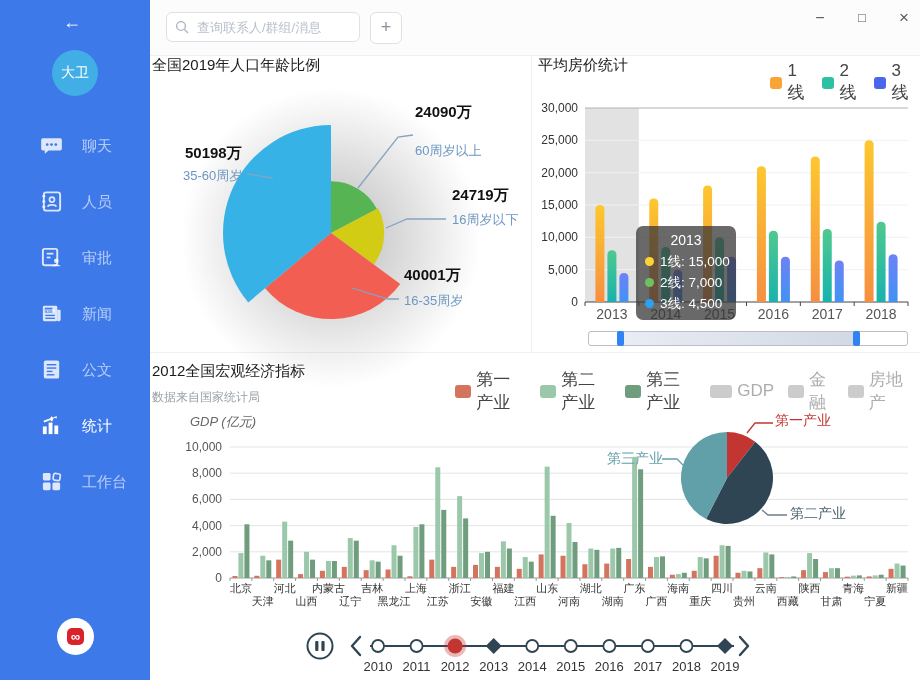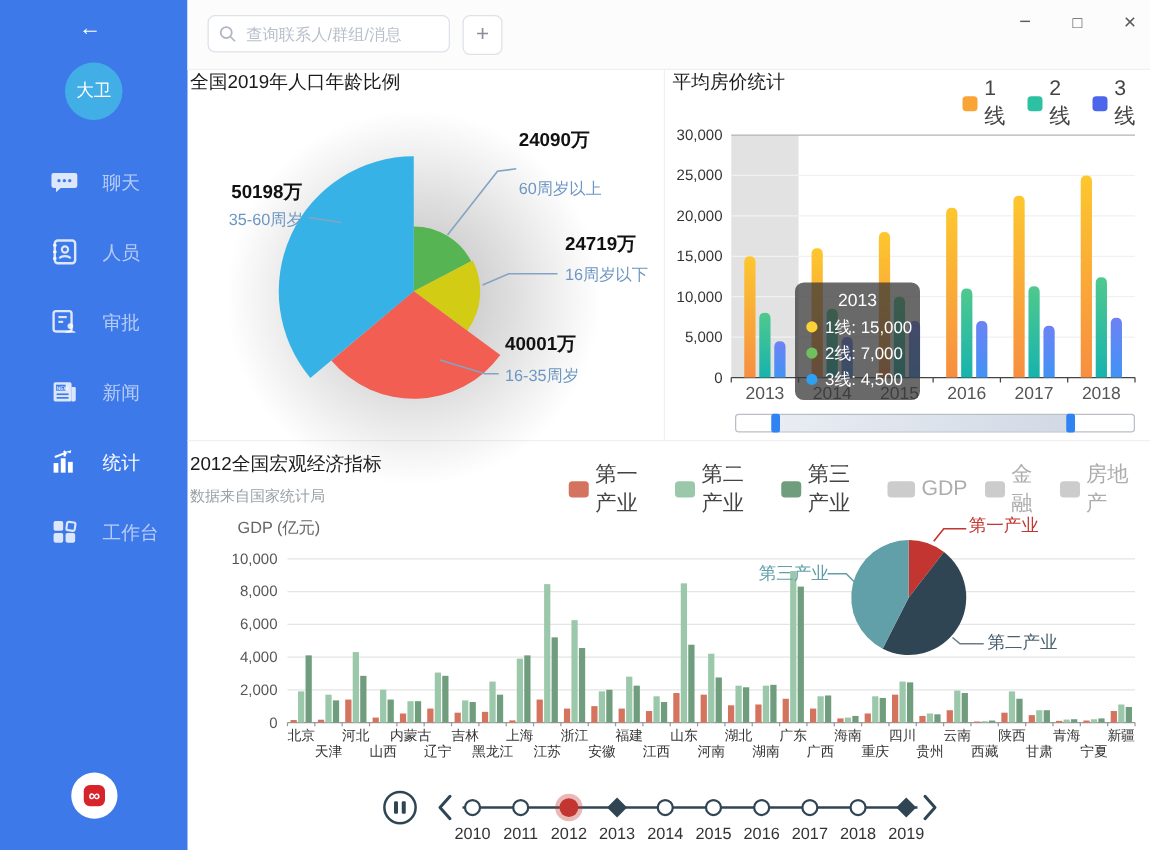--- a/index.html
+++ b/index.html
@@ -116,20 +116,32 @@
           <svg width="23" height="23" viewBox="0 0 24 24" style="position:static">
             <rect x="3" y="4" width="15" height="16" rx="1.5" fill="currentColor"></rect>
             <rect x="5" y="6" width="8" height="5" fill="#3e79ea"></rect>
             <text x="5.4" y="10.3" font-size="4.4" fill="currentColor" font-weight="bold">NEW</text>
             <line x1="5.5" y1="14" x2="15.5" y2="14" stroke="#3e79ea" stroke-width="1.4"></line>
             <line x1="5.5" y1="17" x2="15.5" y2="17" stroke="#3e79ea" stroke-width="1.4"></line>
             <path d="M18 8h2.5a1 1 0 0 1 1 1v9.5a1.5 1.5 0 0 1-1.5 1.5H18z" fill="currentColor"></path>
           </svg>
         </span>
         <span>新闻</span>
+      </div>
+      <div class="nav-item">
+        <span class="ic">
+          <svg width="23" height="23" viewBox="0 0 24 24" style="position:static">
+            <rect x="4" y="2.5" width="16" height="19" rx="2" fill="currentColor"></rect>
+            <line x1="7" y1="7" x2="17" y2="7" stroke="#3e79ea" stroke-width="1.5"></line>
+            <line x1="7" y1="10.5" x2="17" y2="10.5" stroke="#3e79ea" stroke-width="1.5"></line>
+            <line x1="7" y1="14" x2="13" y2="14" stroke="#3e79ea" stroke-width="1.5"></line>
+            <line x1="7" y1="17.5" x2="15" y2="17.5" stroke="#3e79ea" stroke-width="1.5"></line>
+          </svg>
+        </span>
+        <span>公文</span>
       </div>
       <div class="nav-item active">
         <span class="ic">
           <svg width="23" height="23" viewBox="0 0 24 24" style="position:static">
             <rect x="3" y="13" width="4" height="8" fill="currentColor"></rect>
             <rect x="9" y="9" width="4" height="12" fill="currentColor"></rect>
             <rect x="15" y="12" width="4" height="9" fill="currentColor"></rect>
             <path d="M4 8 L13 4.5 L11.5 3 M13 4.5 L12 7.5" stroke="currentColor" stroke-width="1.8" fill="none"></path>
             <path d="M12 5.5l8-2-1 4z" fill="currentColor" transform="translate(1,-1) scale(0.6) translate(8,2)"></path>
           </svg>
@@ -321,21 +333,21 @@
     <span class="lg-item disabled">
       <span class="lg-sw big" style="background:#cccccc"></span>
       <span class="lg-tx">金融</span>
     </span>
     <span class="lg-item disabled">
       <span class="lg-sw big" style="background:#cccccc"></span>
       <span class="lg-tx">房地产</span>
     </span>
   </div>
 <div class="subtitle" style="left:152px;top:389px;">数据来自国家统计局</div>
-<div class="axis-name" style="left:190px;top:413px;">GDP (亿元)</div>
+<div class="axis-name" style="left:190px;top:413px;font-style:italic;">GDP (亿元)</div>
 <svg id="macroSvg" width="770" height="215" viewBox="0 0 770 215" style="left:150px;top:398px;">
     <line x1="80" y1="180" x2="758" y2="180" stroke="#999" stroke-width="1"></line>
     <line x1="80" y1="153.8" x2="758" y2="153.8" stroke="#e4e4e4" stroke-width="1"></line>
     <line x1="80" y1="127.6" x2="758" y2="127.6" stroke="#e4e4e4" stroke-width="1"></line>
     <line x1="80" y1="101.4" x2="758" y2="101.4" stroke="#e4e4e4" stroke-width="1"></line>
     <line x1="80" y1="75.19999999999999" x2="758" y2="75.19999999999999" stroke="#e4e4e4" stroke-width="1"></line>
     <line x1="80" y1="49" x2="758" y2="49" stroke="#e4e4e4" stroke-width="1"></line>
     <line x1="80" y1="180" x2="80" y2="183" stroke="#999" stroke-width="1"></line>
     <line x1="101.87096774193549" y1="180" x2="101.87096774193549" y2="183" stroke="#999" stroke-width="1"></line>
     <line x1="123.74193548387098" y1="180" x2="123.74193548387098" y2="183" stroke="#999" stroke-width="1"></line>

